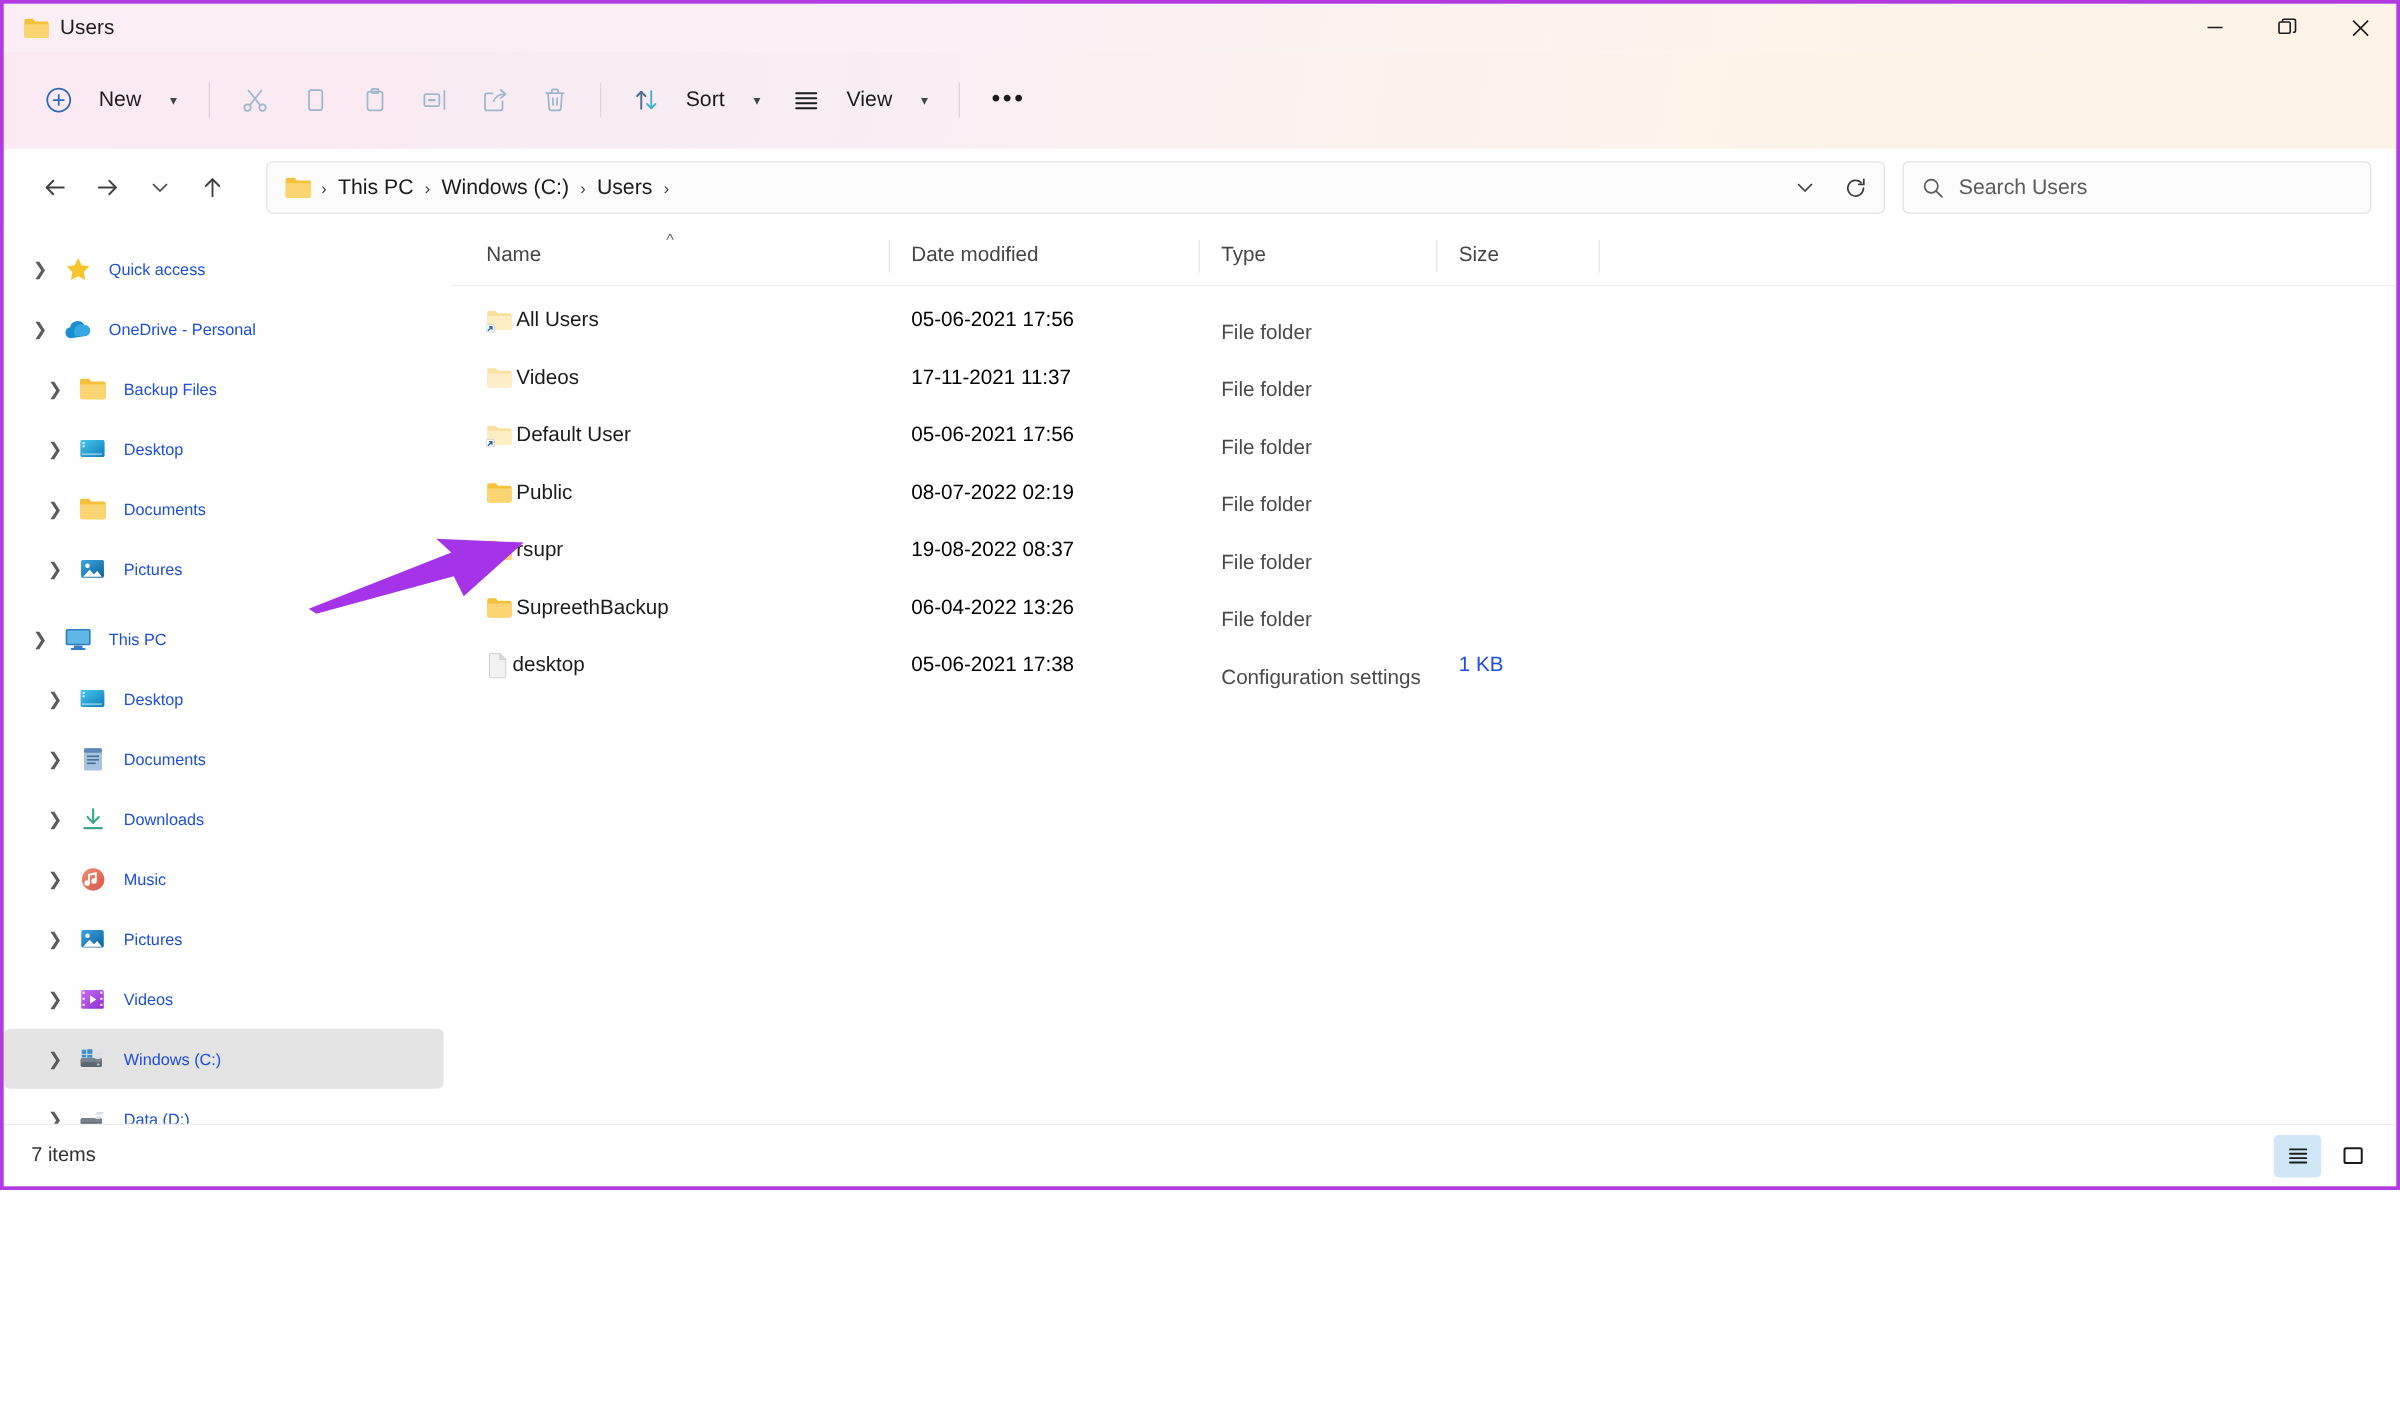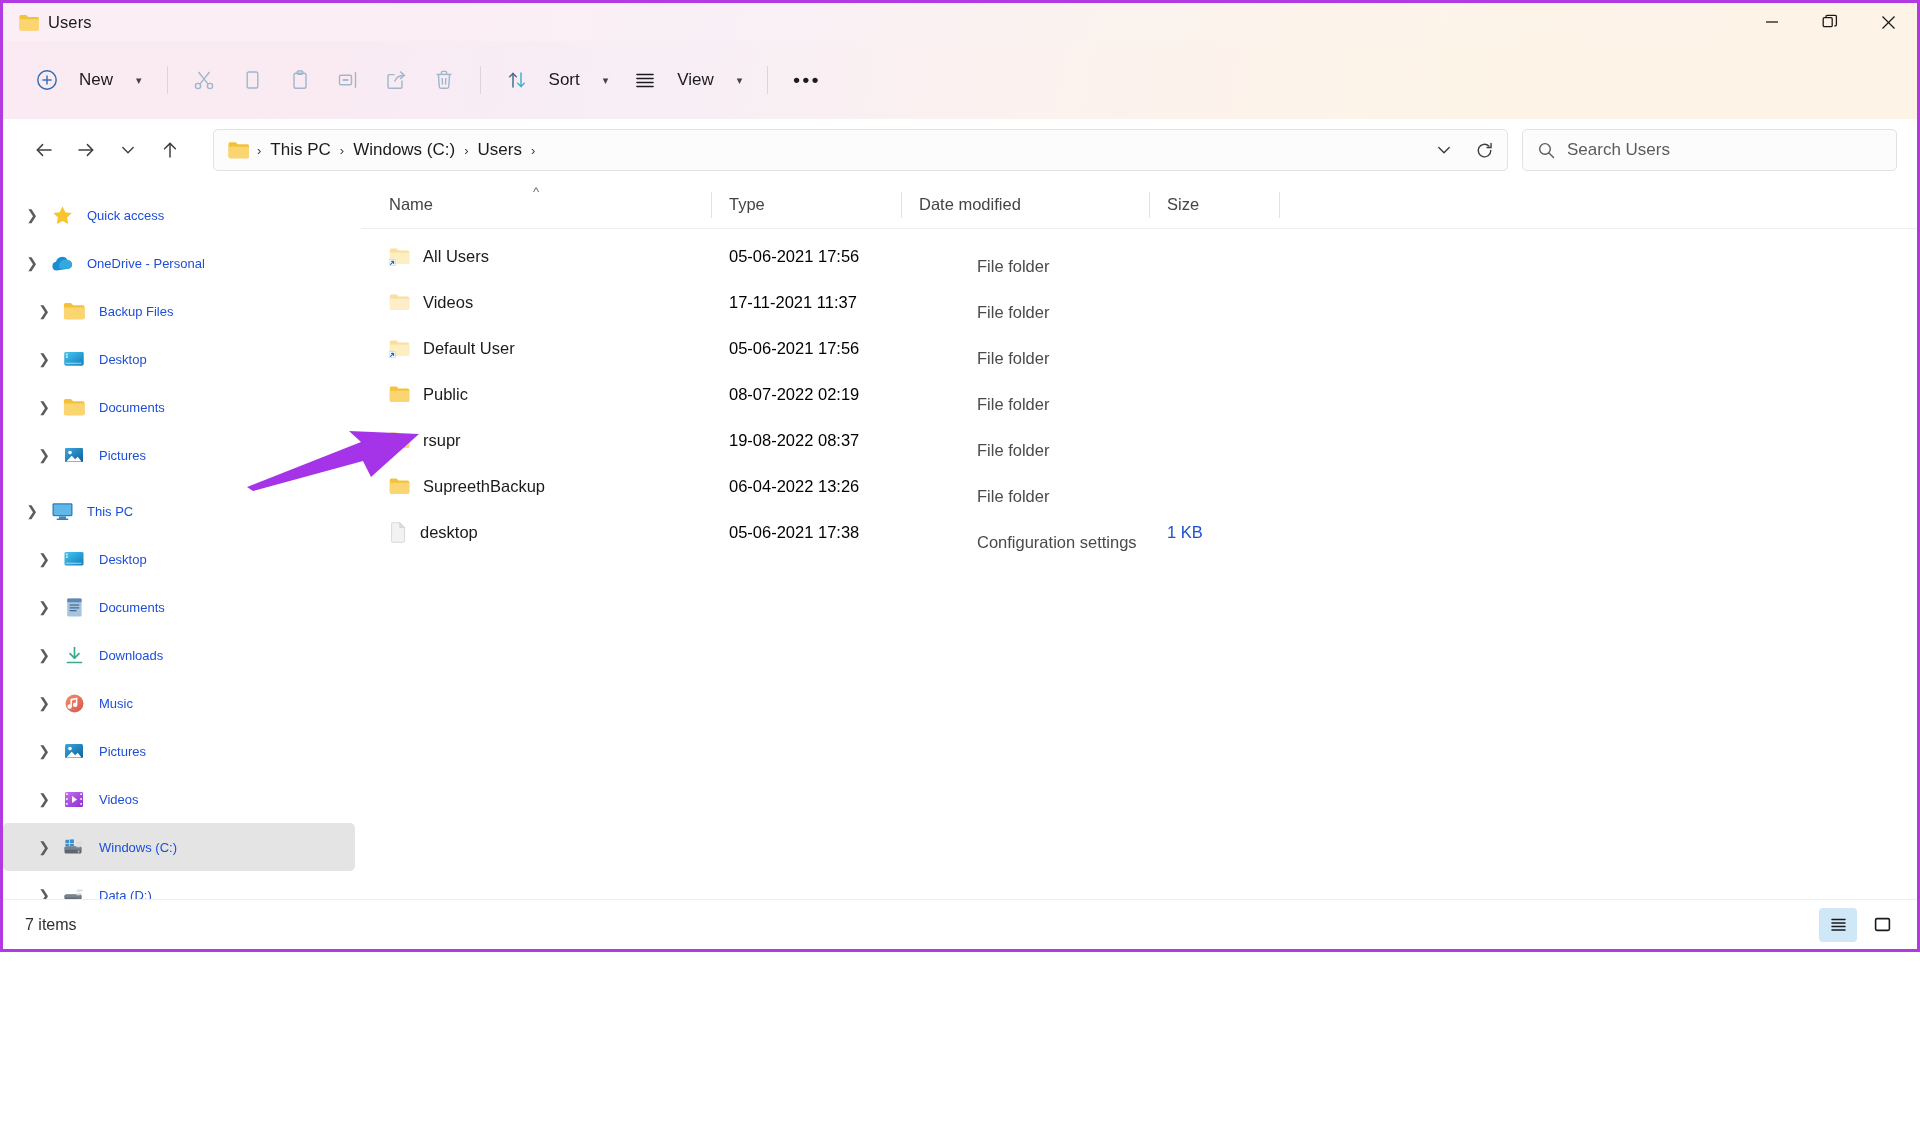--- a/index.html
+++ b/index.html
@@ -125,21 +125,21 @@
   .col.c-rest { flex: 1 1 auto; }
   .col.c-rest::before { content: ""; position: absolute; left: 0; top: 11px; bottom: 11px; width: 1px; background: #e3e3e3; }
   .sortcaret {
     position: absolute; left: 50%; top: 4px; transform: translateX(-50%);
     color: #6a6a6a; font-size: 13px; line-height: 1;
   }
 
   .rows { flex: 1 1 auto; overflow: hidden; padding-top: 4px; }
   .row { height: 46px; display: flex; align-items: center; cursor: default; }
   .cell { font-size: 16.5px; color: #1b1b1b; display: flex; align-items: center; }
-  .cell.n { width: 350px; flex: 0 0 350px; padding-left: 28px; gap: 12px; }
+  .cell.n { width: 350px; flex: 0 0 350px; padding-left: 28px; gap: 2px; }
   .cell.d { width: 248px; flex: 0 0 248px; padding-left: 18px; color: #000000; }
   .cell.t { width: 190px; flex: 0 0 190px; padding-left: 18px; color: #4a4a4a; margin-top: 20px; }
   .cell.s { width: 130px; flex: 0 0 130px; padding-left: 18px; color: #1d4ed8; }
   .fname { white-space: nowrap; overflow: hidden; text-overflow: ellipsis; }
 
   
   .statusbar {
     height: 50px; flex: 0 0 50px; display: flex; align-items: center;
     border-top: 1px solid #ededed; padding: 0 16px 0 22px; background: #ffffff;
   }
@@ -628,25 +628,25 @@
       </div>
     </div>
 
     <div class="filepane">
 
       <div class="colhead">
         <div class="col c-name">
           <span class="sortcaret">^</span>
           <span>Name</span>
         </div>
+        <div class="col c-date">
+          <span>Date modified</span>
+        </div>
         <div class="col c-type">
           <span>Type</span>
-        </div>
-        <div class="col c-date">
-          <span>Date modified</span>
         </div>
         <div class="col c-size">
           <span>Size</span>
         </div>
         <div class="col c-rest"></div>
       </div>
 
       <div class="rows">
 
         <div class="row">

